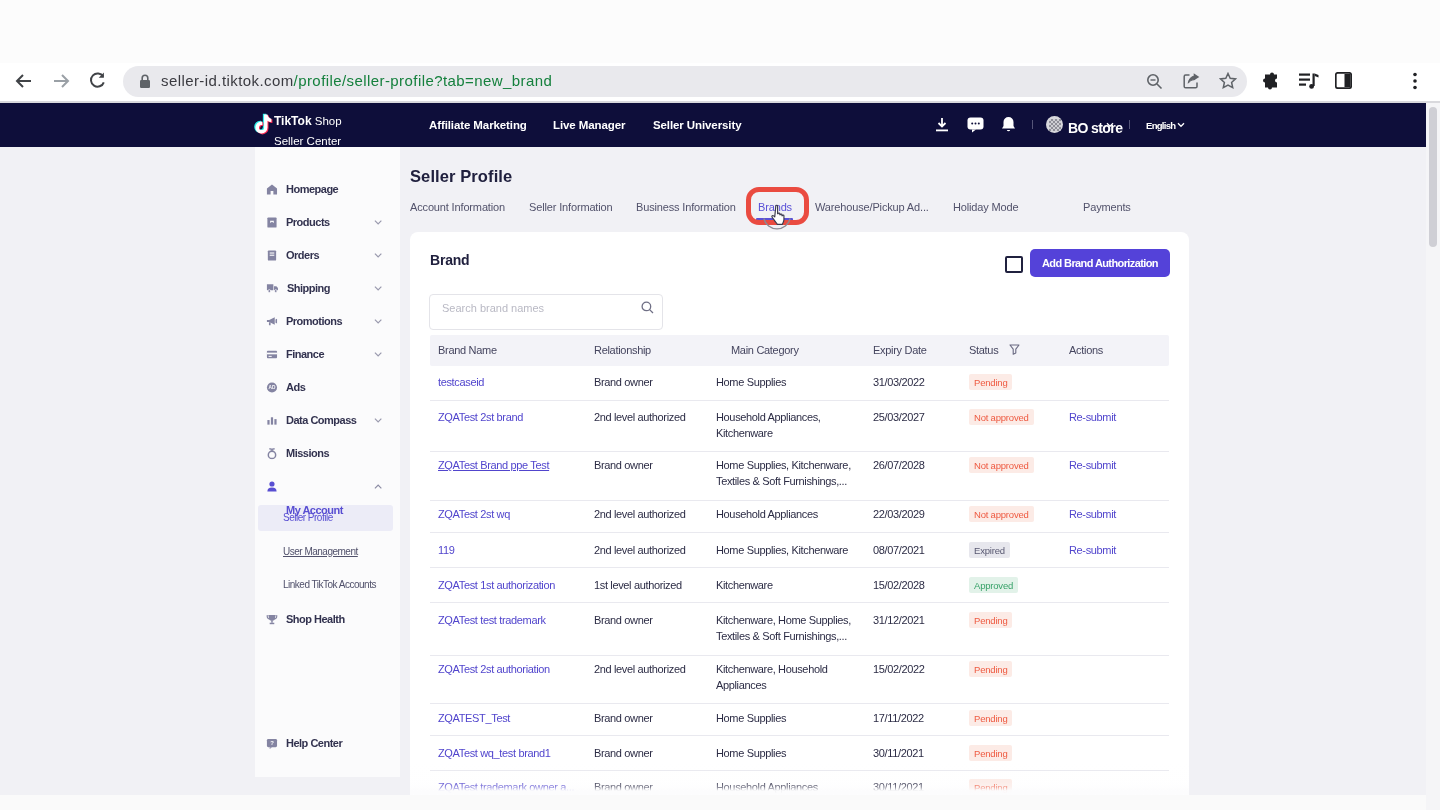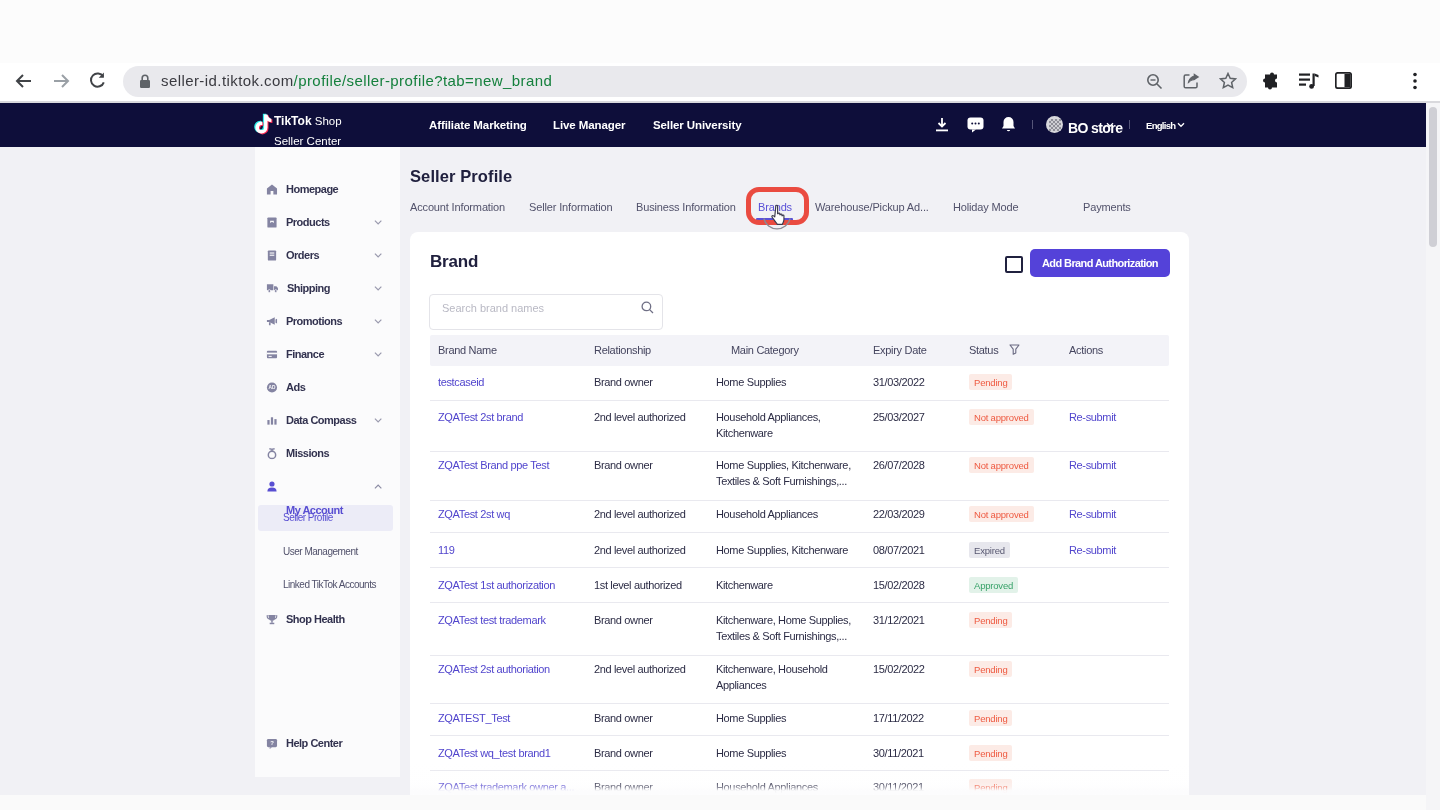--- a/index.html
+++ b/index.html
@@ -37,21 +37,21 @@
   #sp-active { left:258px; top:505px; width:135px; height:26px; background:#ececf7; border-radius:3px; }
 
   
   #pgtitle { left:410px; top:167px; font-size:16.5px; font-weight:bold; color:#20203e; letter-spacing:0.1px; }
   .tab { position:absolute; top:201px; font-size:11px; letter-spacing:-0.15px; color:#52526b; white-space:nowrap; }
   .tab.active { color:#5a50d7; }
   #tabline { left:756px; top:218px; width:37px; height:2.5px; background:#5a50d7; border-radius:1px; }
   #redbox { left:746px; top:187px; width:63px; height:38px; border:5px solid #ea4b40; border-radius:13px; }
 
   #card { left:410px; top:232px; width:779px; height:563px; background:#ffffff; border-radius:8px 8px 0 0; }
-  #brandh { left:430px; top:252px; font-size:17px; letter-spacing:-0.2px; font-weight:bold; color:#20203e; }
+  #brandh { left:430px; top:252px; font-size:14px; letter-spacing:-0.2px; font-weight:bold; color:#20203e; }
   #cbx { left:1005px; top:256px; width:18px; height:17px; background:#fff; border:2px solid #20213f; border-radius:2px; }
   #addbtn { left:1030px; top:249px; width:140px; height:28px; background:#5442d9; border-radius:5px; color:#fff;
             font-size:11px; letter-spacing:-0.6px; font-weight:bold; text-align:center; line-height:28px; white-space:nowrap; }
   #search { left:429px; top:294px; width:234px; height:36px; background:#fff; border:1px solid #e4e4e9; border-radius:4px; }
   #search .ph { position:absolute; left:12px; top:7px; font-size:11px; color:#b9b9c4; }
 
   
   #thead { left:430px; top:335px; width:739px; height:31px; background:#f3f3f8; border-radius:2px; }
   .th { position:absolute; top:344px; font-size:11px; letter-spacing:-0.3px; color:#45455f; }
   .td { position:absolute; font-size:11px; letter-spacing:-0.35px; color:#2c2c45; line-height:15.5px; }
@@ -286,21 +286,21 @@
       <path d="M1.5 12 Q1.5 7.5 6.5 7.5 Q11.5 7.5 11.5 12 Z" fill="#584ed2"></path>
     </svg>
     <span class="lbl" style="color:#584ed2;margin-top:48px;">My Account</span>
     <span class="chev">
       <svg width="9" height="7" viewBox="0 0 9 7">
         <path d="M1 5.5 L4.5 2 L8 5.5" stroke="#8c8ca4" stroke-width="1.3" fill="none"></path>
       </svg>
     </span>
   </div>
   <div class="sub" style="top:512px; color:#584ed2;">Seller Profile</div>
-  <div class="sub" style="top:546px;">User Management</div>
+  <div class="sub" style="top:546px;text-decoration:underline;">User Management</div>
   <div class="sub" style="top:579px;">Linked TikTok Accounts</div>
   <div class="mi" style="top:611px;">
     <svg width="13" height="13" viewBox="0 0 13 13">
       <path d="M3 1.5 L10 1.5 L10 5 Q10 8 6.5 8 Q3 8 3 5 Z" fill="#8484a2"></path>
       <path d="M2.9 2.5 L1.2 2.5 Q1.2 5.5 3.4 6 M10.1 2.5 L11.8 2.5 Q11.8 5.5 9.6 6" stroke="#8484a2" stroke-width="1.1" fill="none"></path>
       <rect x="5.7" y="8" width="1.6" height="2" fill="#8484a2"></rect>
       <rect x="4" y="10" width="5" height="1.6" fill="#8484a2"></rect>
     </svg>
     <span class="lbl">Shop Health</span>
   </div>
@@ -365,21 +365,21 @@
     <div class="rowsep" style="top:400px;"></div>
 
     <div class="td link" style="left:438px; top:410px;">ZQATest 2st brand</div>
     <div class="td" style="left:594px; top:410px;">2nd level authorized</div>
     <div class="td" style="left:716px; top:410px;">Household Appliances,<br>Kitchenware</div>
     <div class="td" style="left:873px; top:410px;">25/03/2027</div>
     <div class="chip notappr" style="left:969px; top:409px;">Not approved</div>
     <div class="td link" style="left:1069px; top:410px;">Re-submit</div>
     <div class="rowsep" style="top:451px;"></div>
 
-    <div class="td link" style="left:438px; top:458px;">ZQATest Brand ppe Test</div>
+    <div class="td link" style="left:438px; top:458px;text-decoration:underline;">ZQATest Brand ppe Test</div>
     <div class="td" style="left:594px; top:458px;">Brand owner</div>
     <div class="td" style="left:716px; top:458px;">Home Supplies, Kitchenware,<br>Textiles &amp; Soft Furnishings,...</div>
     <div class="td" style="left:873px; top:458px;">26/07/2028</div>
     <div class="chip notappr" style="left:969px; top:457px;">Not approved</div>
     <div class="td link" style="left:1069px; top:458px;">Re-submit</div>
     <div class="rowsep" style="top:500px;"></div>
 
     <div class="td link" style="left:438px; top:507px;">ZQATest 2st wq</div>
     <div class="td" style="left:594px; top:507px;">2nd level authorized</div>
     <div class="td" style="left:716px; top:507px;">Household Appliances</div>

